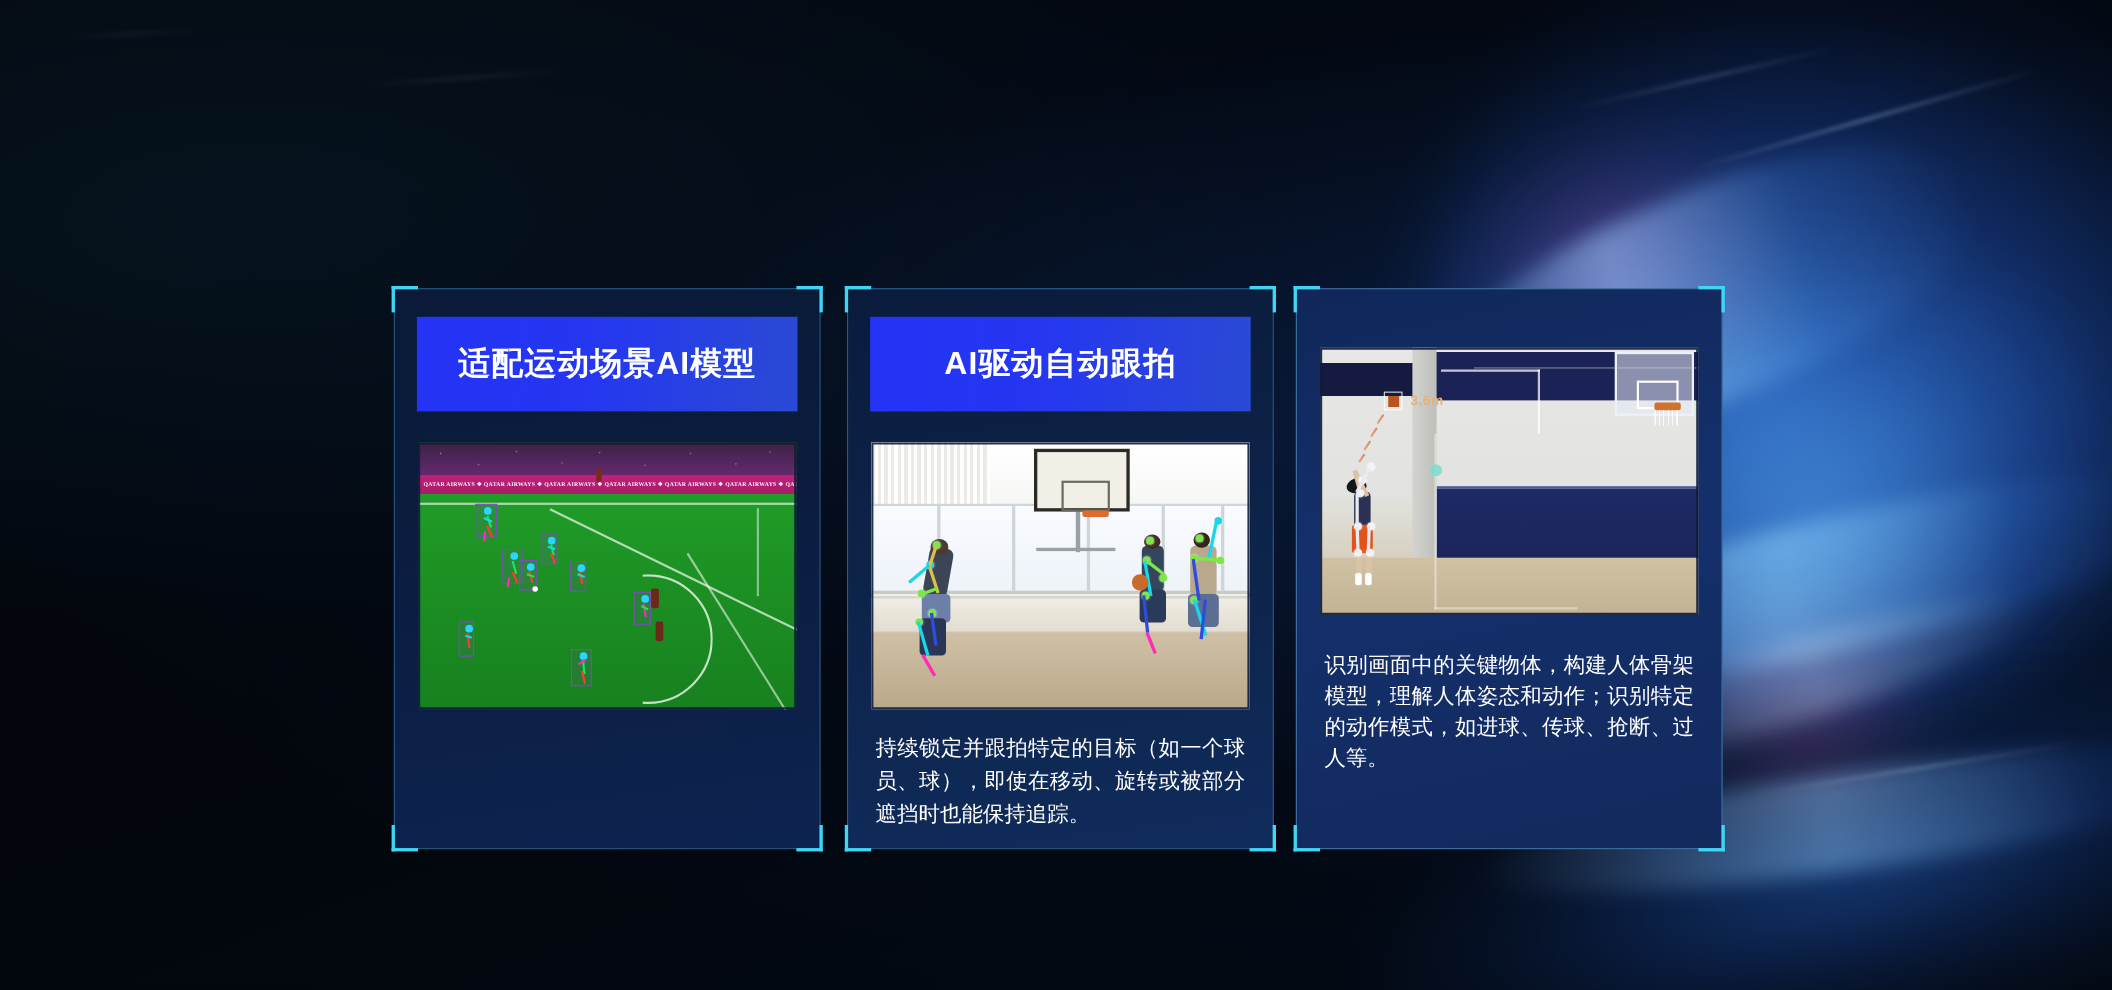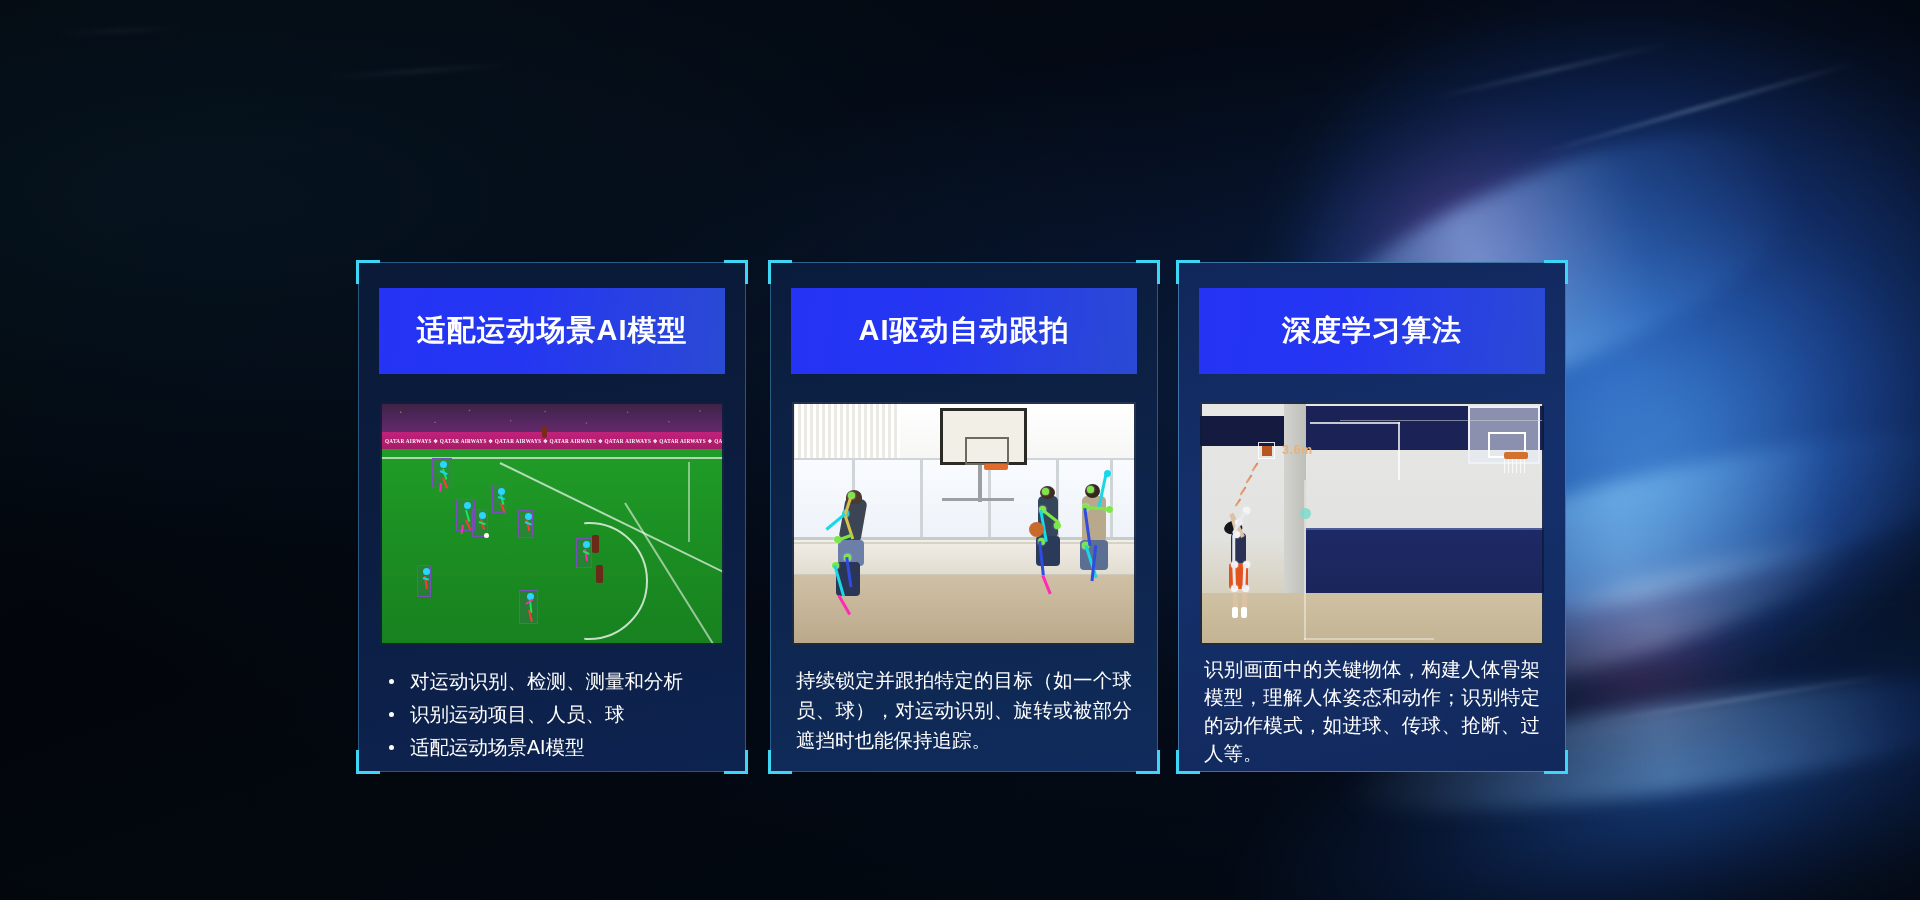--- a/index.html
+++ b/index.html
@@ -114,21 +114,21 @@
   }
   ul.bl li::before{
     content:""; position:absolute; left:5px; top:12px;
     width:5px; height:5px; border-radius:50%; background:#fff;
   }
   p.para{
     color:#ffffff; font-size:19.5px; line-height:30px; text-align:justify;
     text-justify:inter-ideograph;
   }
   .card.c2 .body{ padding-top:20px; }
-  .card.c3 .body{ padding-top:10px; }
+  .card.c3 .body{ padding-top:32px; }
   .card.c3 p.para{ line-height:28px; }
 
   
   .pitch{ position:absolute; inset:0; background:#1f9b27;
           background:linear-gradient(180deg,#23a42b 0%,#1c8f23 55%,#17811f 100%); }
   .crowd{ position:absolute; left:0; right:0; top:0; height:34px;
           background:linear-gradient(180deg,#3a2340 0%,#50265c 45%,#6a2a6e 100%); }
   .crowd::before{ content:""; position:absolute; inset:0;
     background:
       radial-gradient(2px 2px at 6% 30%, rgba(255,210,160,.55), transparent 60%),
@@ -342,27 +342,20 @@
             <i class="seg" style="left:7px;top:16px;width:12px;transform:rotate(76deg);"></i>
             <i class="seg m" style="left:4px;top:10px;width:8px;transform:rotate(-34deg);"></i>
           </div>
         </div>
         <div class="opp" style="left:212px;top:133px;width:7px;height:18px;"></div>
         <div class="opp" style="left:216px;top:163px;width:7px;height:18px;"></div>
         <div class="opp" style="left:162px;top:24px;width:5px;height:12px;background:#7a2a1a;"></div>
         <div style="position:absolute;left:104px;top:131px;width:5px;height:5px;border-radius:50%;background:#fff;"></div>
         <div class="ring"></div>
       </div>
-      <div class="body">
-        <ul class="bl">
-          <li>对运动识别、检测、测量和分析</li>
-          <li>识别运动项目、人员、球</li>
-          <li>适配运动场景AI模型</li>
-        </ul>
-      </div>
     </div>
   </div>
 
   <div class="card c2">
     <div class="frame"></div>
     <span class="cnr tl"></span>
     <span class="cnr tr"></span>
     <span class="cnr bl"></span>
     <span class="cnr br"></span>
     <div class="inner">
@@ -431,35 +424,32 @@
           <i class="bone" style="left:38px;top:0;width:34px;transform:rotate(102deg);background:#19d7e6;"></i>
           <i class="bone" style="left:18px;top:32px;width:24px;transform:rotate(4deg);background:#7ce845;"></i>
           <i class="bone" style="left:17px;top:33px;width:38px;transform:rotate(82deg);background:#2f4be0;"></i>
           <i class="bone" style="left:18px;top:70px;width:34px;transform:rotate(72deg);background:#19d7e6;"></i>
           <i class="bone" style="left:28px;top:70px;width:36px;transform:rotate(96deg);background:#2f4be0;"></i>
         </div>
         <div class="ball2"></div>
         <div class="ring"></div>
       </div>
       <div class="body">
-        <p class="para">持续锁定并跟拍特定的目标（如一个球员、球），对运动识别、旋转或被部分遮挡时也能保持追踪。</p>
+        <p class="para">持续锁定并跟拍特定的目标（如一个球员、球），即使在移动、旋转或被部分遮挡时也能保持追踪。</p>
       </div>
     </div>
   </div>
 
   <div class="card c3">
     <div class="frame"></div>
     <span class="cnr tl"></span>
     <span class="cnr tr"></span>
     <span class="cnr bl"></span>
     <span class="cnr br"></span>
     <div class="inner">
-      <div class="banner">
-        <span class="t">深度学习算法</span>
-      </div>
       <div class="thumb">
         <div class="gym3"></div>
         <div class="navyTopL"></div>
         <div class="navyTop"></div>
         <div class="pad3"></div>
         <div class="colum"></div>
         <div class="floor3"></div>
         <div class="bb3"></div>
         <div class="rim3"></div>
         <div class="net3"></div>

